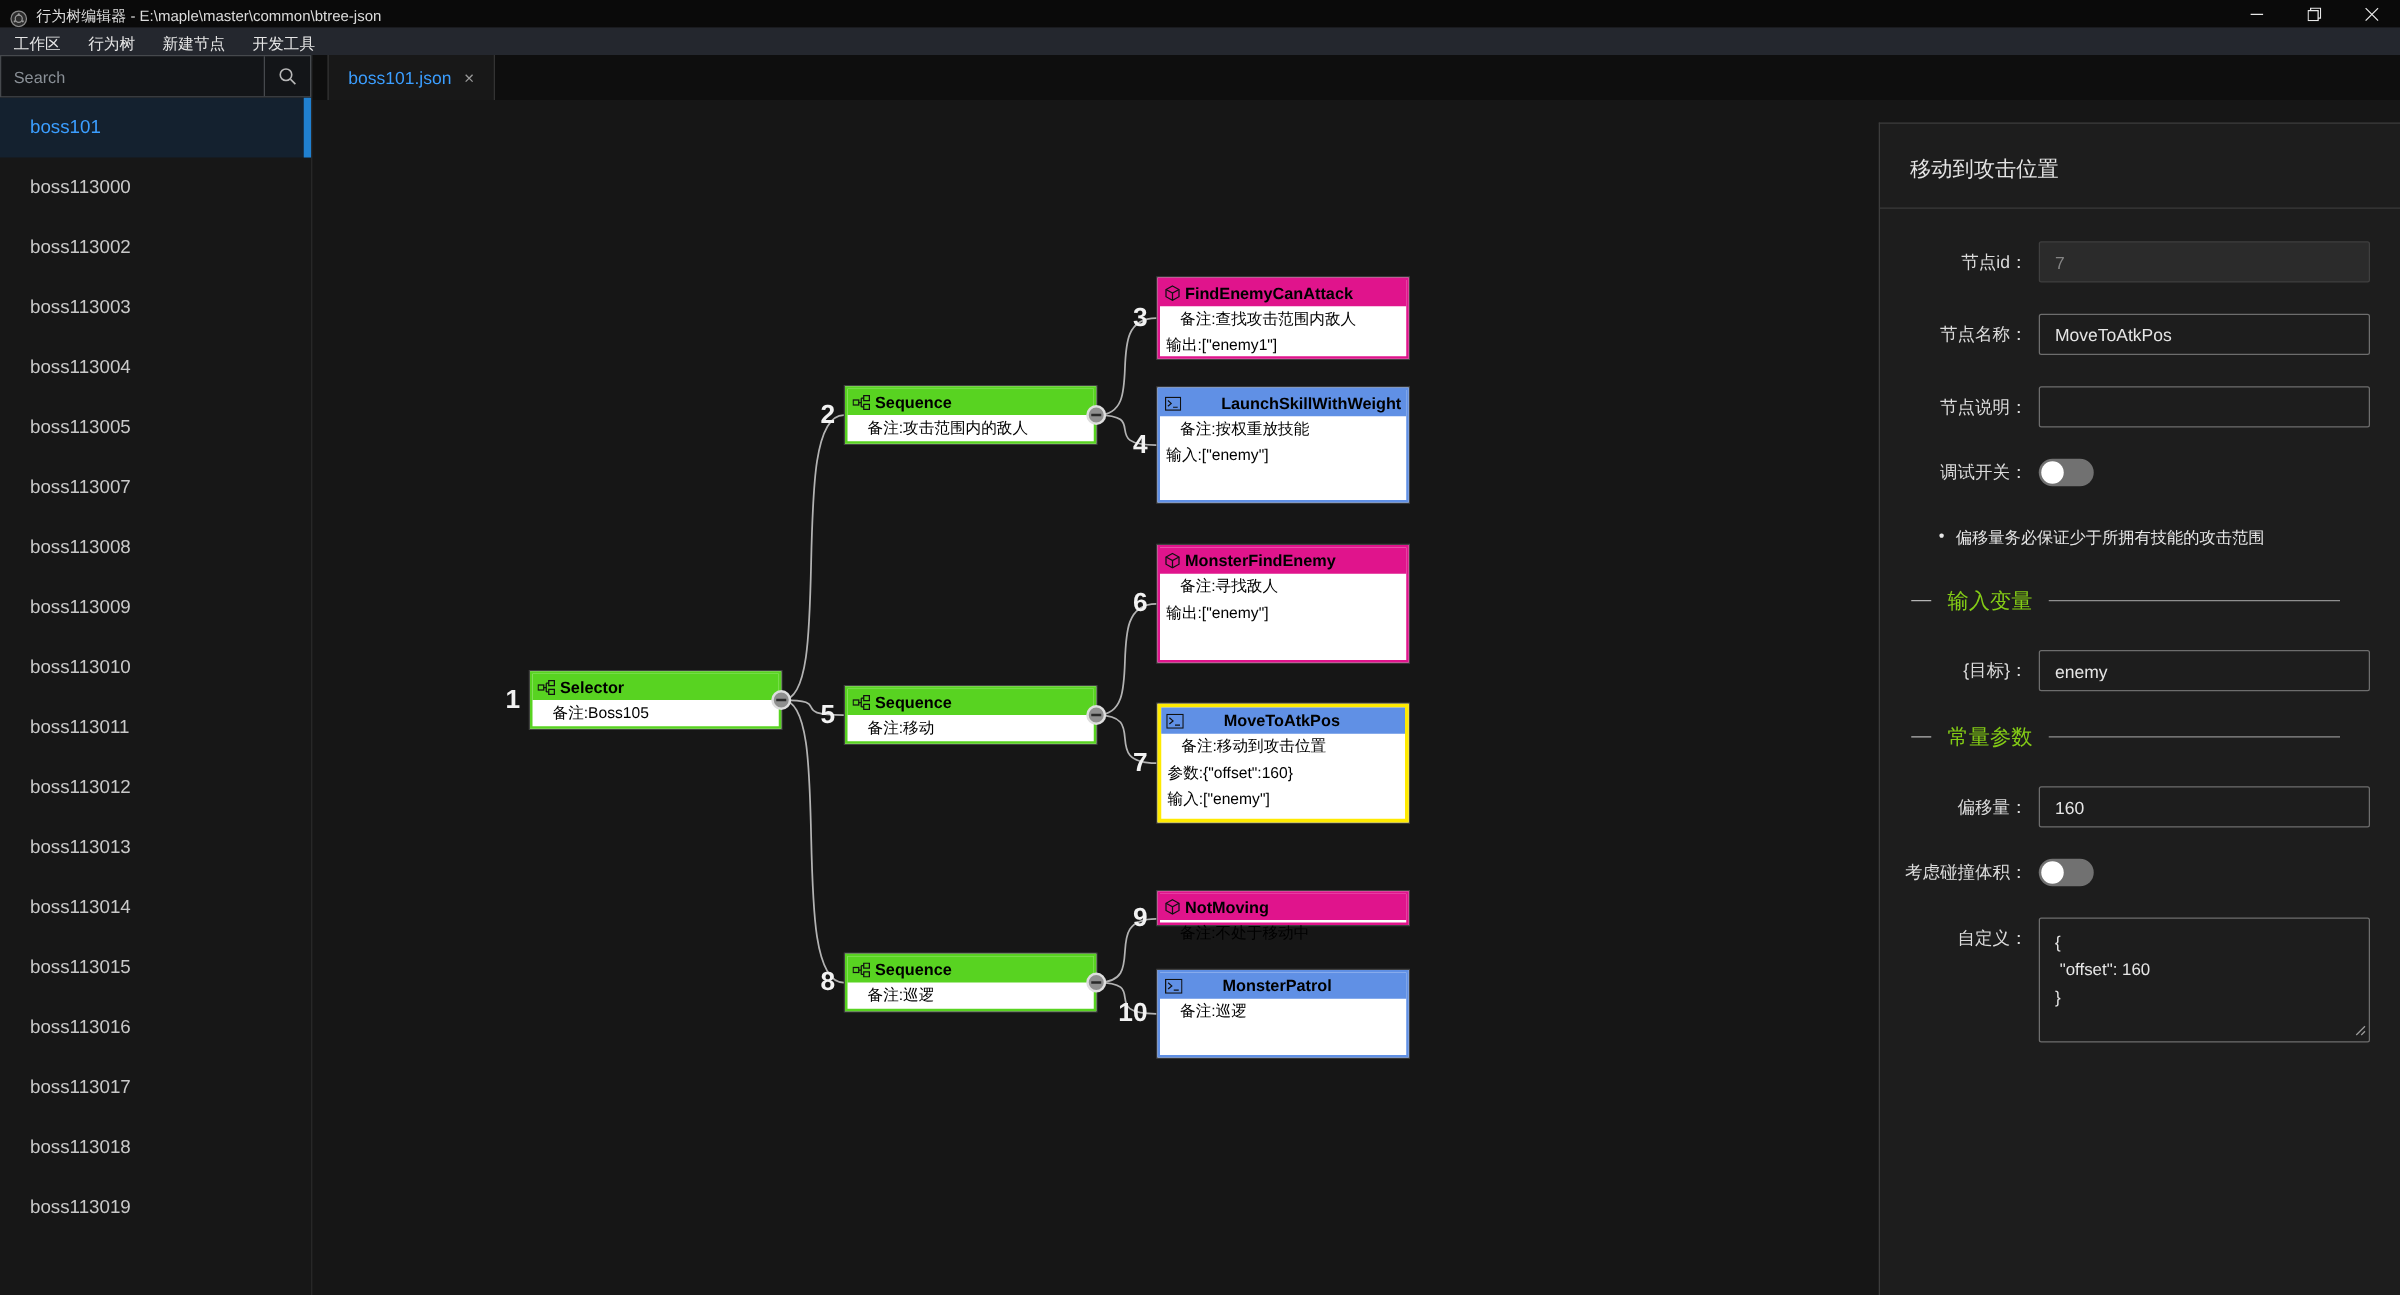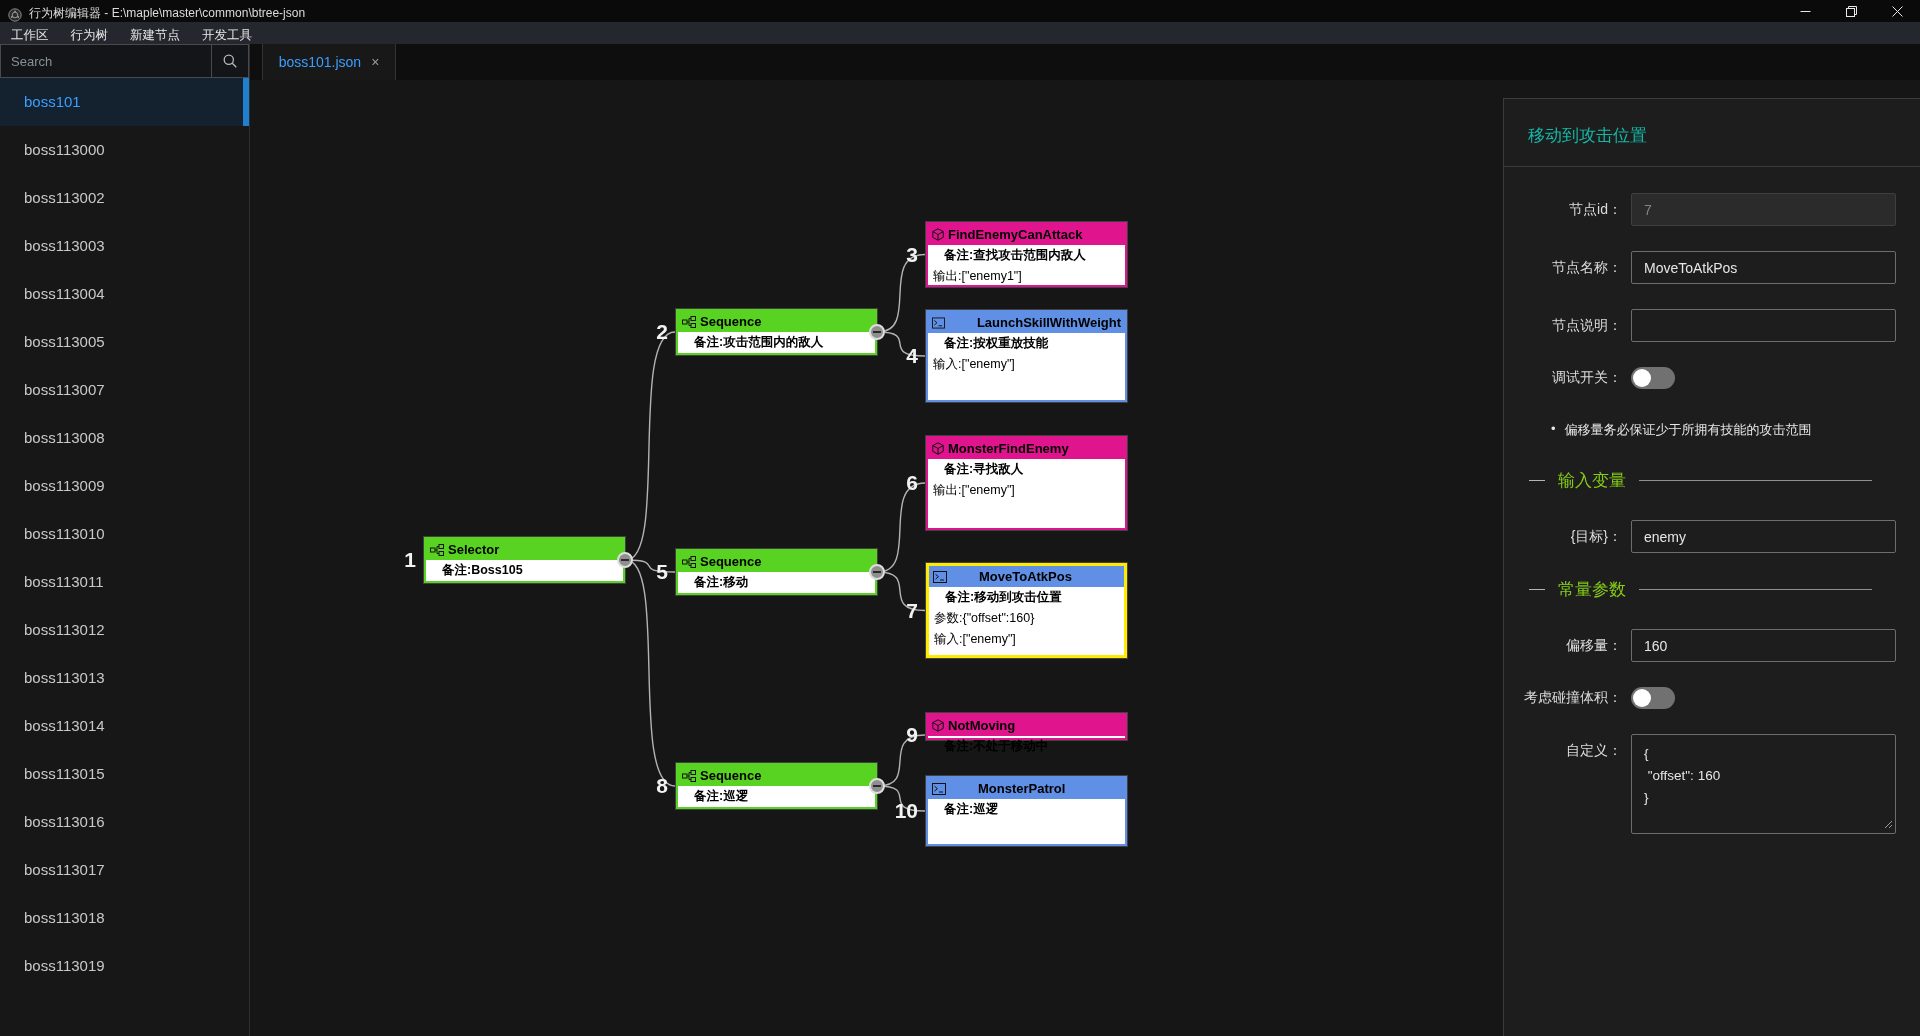--- a/index.html
+++ b/index.html
@@ -49,31 +49,31 @@
   .node.composite{border-color:var(--composite);}
   .node.condition{border-color:var(--condition);}
   .node.action{border-color:var(--action);}
   .node.selected{border:3px solid var(--selection);}
   .nh{height:21px;display:flex;align-items:center;gap:4px;padding:0 4px;
       font-size:13px;font-weight:bold;color:#000;white-space:nowrap;overflow:hidden;}
   .node.composite .nh{background:var(--composite);}
   .node.condition .nh{background:var(--condition);}
   .node.action .nh{background:var(--action);gap:32px;}
   .nl{font-size:12.5px;color:#000;padding:0 5px;line-height:21px;white-space:nowrap;overflow:hidden;}
-  .nl.b{font-weight:bold;padding-left:16px;}
+  .nl.b{font-weight:normal;padding-left:16px;}
   .nnum{position:absolute;width:30px;height:30px;line-height:30px;text-align:right;
         color:#f2f2f2;font-size:21px;font-weight:600;}
   .collapse{position:absolute;width:16px;height:16px;margin:-8px 0 0 -8px;border-radius:50%;
             background:#8f8f8f;border:2px solid #dedede;box-sizing:border-box;}
   .collapse::after{content:'';position:absolute;left:2px;top:5px;width:8px;height:2px;background:#2a2a2a;}
 
   
   .panel{position:absolute;right:0;top:98px;bottom:0;width:417px;background:#1d1d1d;
          border-left:1px solid #3c3c3c;border-top:1px solid #3c3c3c;box-sizing:border-box;color:#ddd;}
-  .panel-title{padding:25px 24px 19px;font-size:17px;color:#14b8a6;border-bottom:1px solid #3a3a3a;}
+  .panel-title{padding:25px 24px 19px;font-size:17px;color:#e5e5e5;border-bottom:1px solid #3a3a3a;}
   .panel-body{padding:26px 24px 0 0;}
   .prow{display:flex;align-items:center;margin:0 0 25px 0;}
   .prow .plabel{width:118px;flex:none;text-align:right;padding-right:9px;font-size:14px;color:#dcdcdc;}
   .prow .pinput{flex:1;height:31px;background:transparent;border:1px solid #6d6d6d;border-radius:2px;
                 color:#e6e6e6;font-size:14px;padding:0 12px;font-family:inherit;outline:none;min-width:0;}
   .prow .pinput.disabled{background:#2b2b2b;border-color:#3f3f3f;color:#848484;}
   .toggle{width:44px;height:22px;border-radius:11px;background:#717171;position:relative;flex:none;}
   .toggle .knob{position:absolute;left:2px;top:2px;width:18px;height:18px;border-radius:50%;background:#fff;}
   .note{display:flex;gap:9px;margin:32px 24px 30px 47px;font-size:13px;color:#e6e6e6;}
   .section{display:flex;align-items:center;gap:13px;margin:0 24px 28px 25px;}

